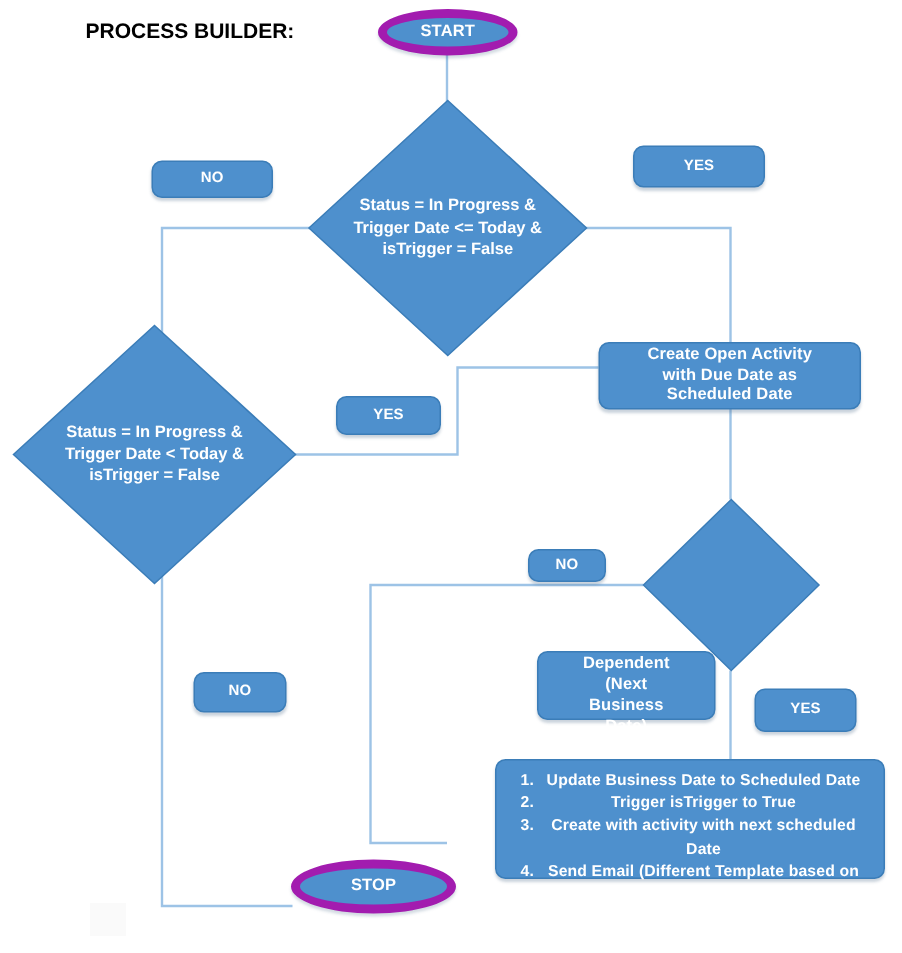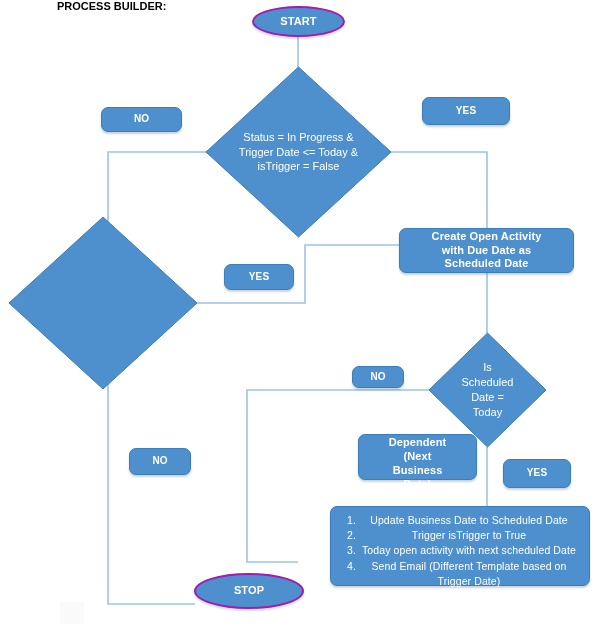--- a/index.html
+++ b/index.html
@@ -38,21 +38,21 @@
     z-index: 3;
   }
   .pill {
     background: #4e90cd;
     border: 1px solid #3b7db8;
     border-radius: 7px;
     box-shadow: 0 2px 2px rgba(80,110,140,0.30);
   }
   .terminator {
     background: #4e90cd;
-    border: 2px solid #a21caf;
+    border: 6px solid #a21caf;
     border-radius: 50%;
     box-shadow: 0 2px 2px rgba(80,110,140,0.25);
   }
   .label-box {
     font-size: 10px;
   }
   .proc-box {
     font-size: 11px;
     padding: 4px 20px;
     justify-content: center;
@@ -71,50 +71,50 @@
     left: 16%;
     top: 0;
     width: 68%;
     height: 100%;
     display: flex;
     align-items: center;
     justify-content: center;
     text-align: center;
     color: #ffffff;
     font-size: 11px;
-    font-weight: normal;
+    font-weight: bold;
     line-height: 1.35;
     z-index: 3;
     pointer-events: none;
   }
   .diamond-text.narrow {
     left: 24%;
     width: 52%;
   }
   #title {
     position: absolute;
     left: 57px;
-    top: 0;
-    font-size: 11px;
+    top: 12px;
+    font-size: 14px;
     font-weight: bold;
     color: #000000;
     z-index: 4;
   }
   .ol-box {
     display: block;
     text-align: left;
   }
   .ol-box ol {
     margin: 0;
     padding: 0 0 0 26px;
     list-style-position: outside;
   }
   .ol-box ol li {
     font-size: 10.5px;
-    font-weight: normal;
+    font-weight: bold;
     line-height: 1.45;
     color: #ffffff;
     text-align: center;
   }
   .ghost {
     position: absolute;
     left: 60px;
     top: 602px;
     width: 24px;
     height: 22px;
@@ -168,58 +168,58 @@
   </div>
 
   <div class="node pill label-box" style="left:422px; top:97px; width:88px; height:28px;">
     <span>YES</span>
   </div>
 
   <div class="diamond-wrap" style="left:8px; top:216px; width:190px; height:174px;">
     <svg class="diamond-shape" viewBox="0 0 190 174" xmlns="http://www.w3.org/2000/svg">
       <polygon points="95,1 189,87 95,173 1,87" fill="#4e90cd" stroke="#3b7db8" stroke-width="1"></polygon>
     </svg>
+    <div class="diamond-text">Status = In Progress &amp; Trigger Date &lt; Today &amp; isTrigger = False</div>
   </div>
 
   <div class="node pill label-box" style="left:224px; top:264px; width:70px; height:26px;">
     <span>YES</span>
   </div>
 
   <div class="node pill label-box" style="left:129px; top:448px; width:62px; height:27px;">
     <span>NO</span>
   </div>
 
   <div class="node pill proc-box" style="left:399px; top:228px; width:175px; height:45px;">
     <span>Create Open Activity with Due Date as Scheduled Date</span>
   </div>
 
   <div class="diamond-wrap" style="left:428px; top:332px; width:119px; height:116px;">
     <svg class="diamond-shape" viewBox="0 0 119 116" xmlns="http://www.w3.org/2000/svg">
       <polygon points="59.5,1 118,58 59.5,115 1,58" fill="#4e90cd" stroke="#3b7db8" stroke-width="1"></polygon>
     </svg>
-    <div class="diamond-text narrow">Is Scheduled Date = Today</div>
   </div>
 
   <div class="node pill label-box" style="left:352px; top:366px; width:52px; height:22px;">
     <span>NO</span>
   </div>
 
   <div class="node pill label-box" style="left:503px; top:459px; width:68px; height:29px;">
     <span>YES</span>
   </div>
 
   <div class="node pill proc-box" style="left:358px; top:434px; width:119px; height:46px;">
     <span>Send Dependent (Next Business Date)</span>
   </div>
 
   <div class="node pill ol-box" style="left:330px; top:506px; width:260px; height:80px; padding:6px 10px 6px 2px;">
     <ol>
       <li>Update Business Date to Scheduled Date</li>
       <li>Trigger isTrigger to True</li>
-      <li>Today open activity with next scheduled Date</li>
+      <li>Create with activity with next scheduled Date</li>
       <li>Send Email (Different Template based on Trigger Date)</li>
     </ol>
   </div>
 
   <div class="node terminator" style="left:194px; top:573px; width:110px; height:36px; font-size:11px;">
     <span>STOP</span>
   </div>
 
   <div class="ghost"></div>
 

